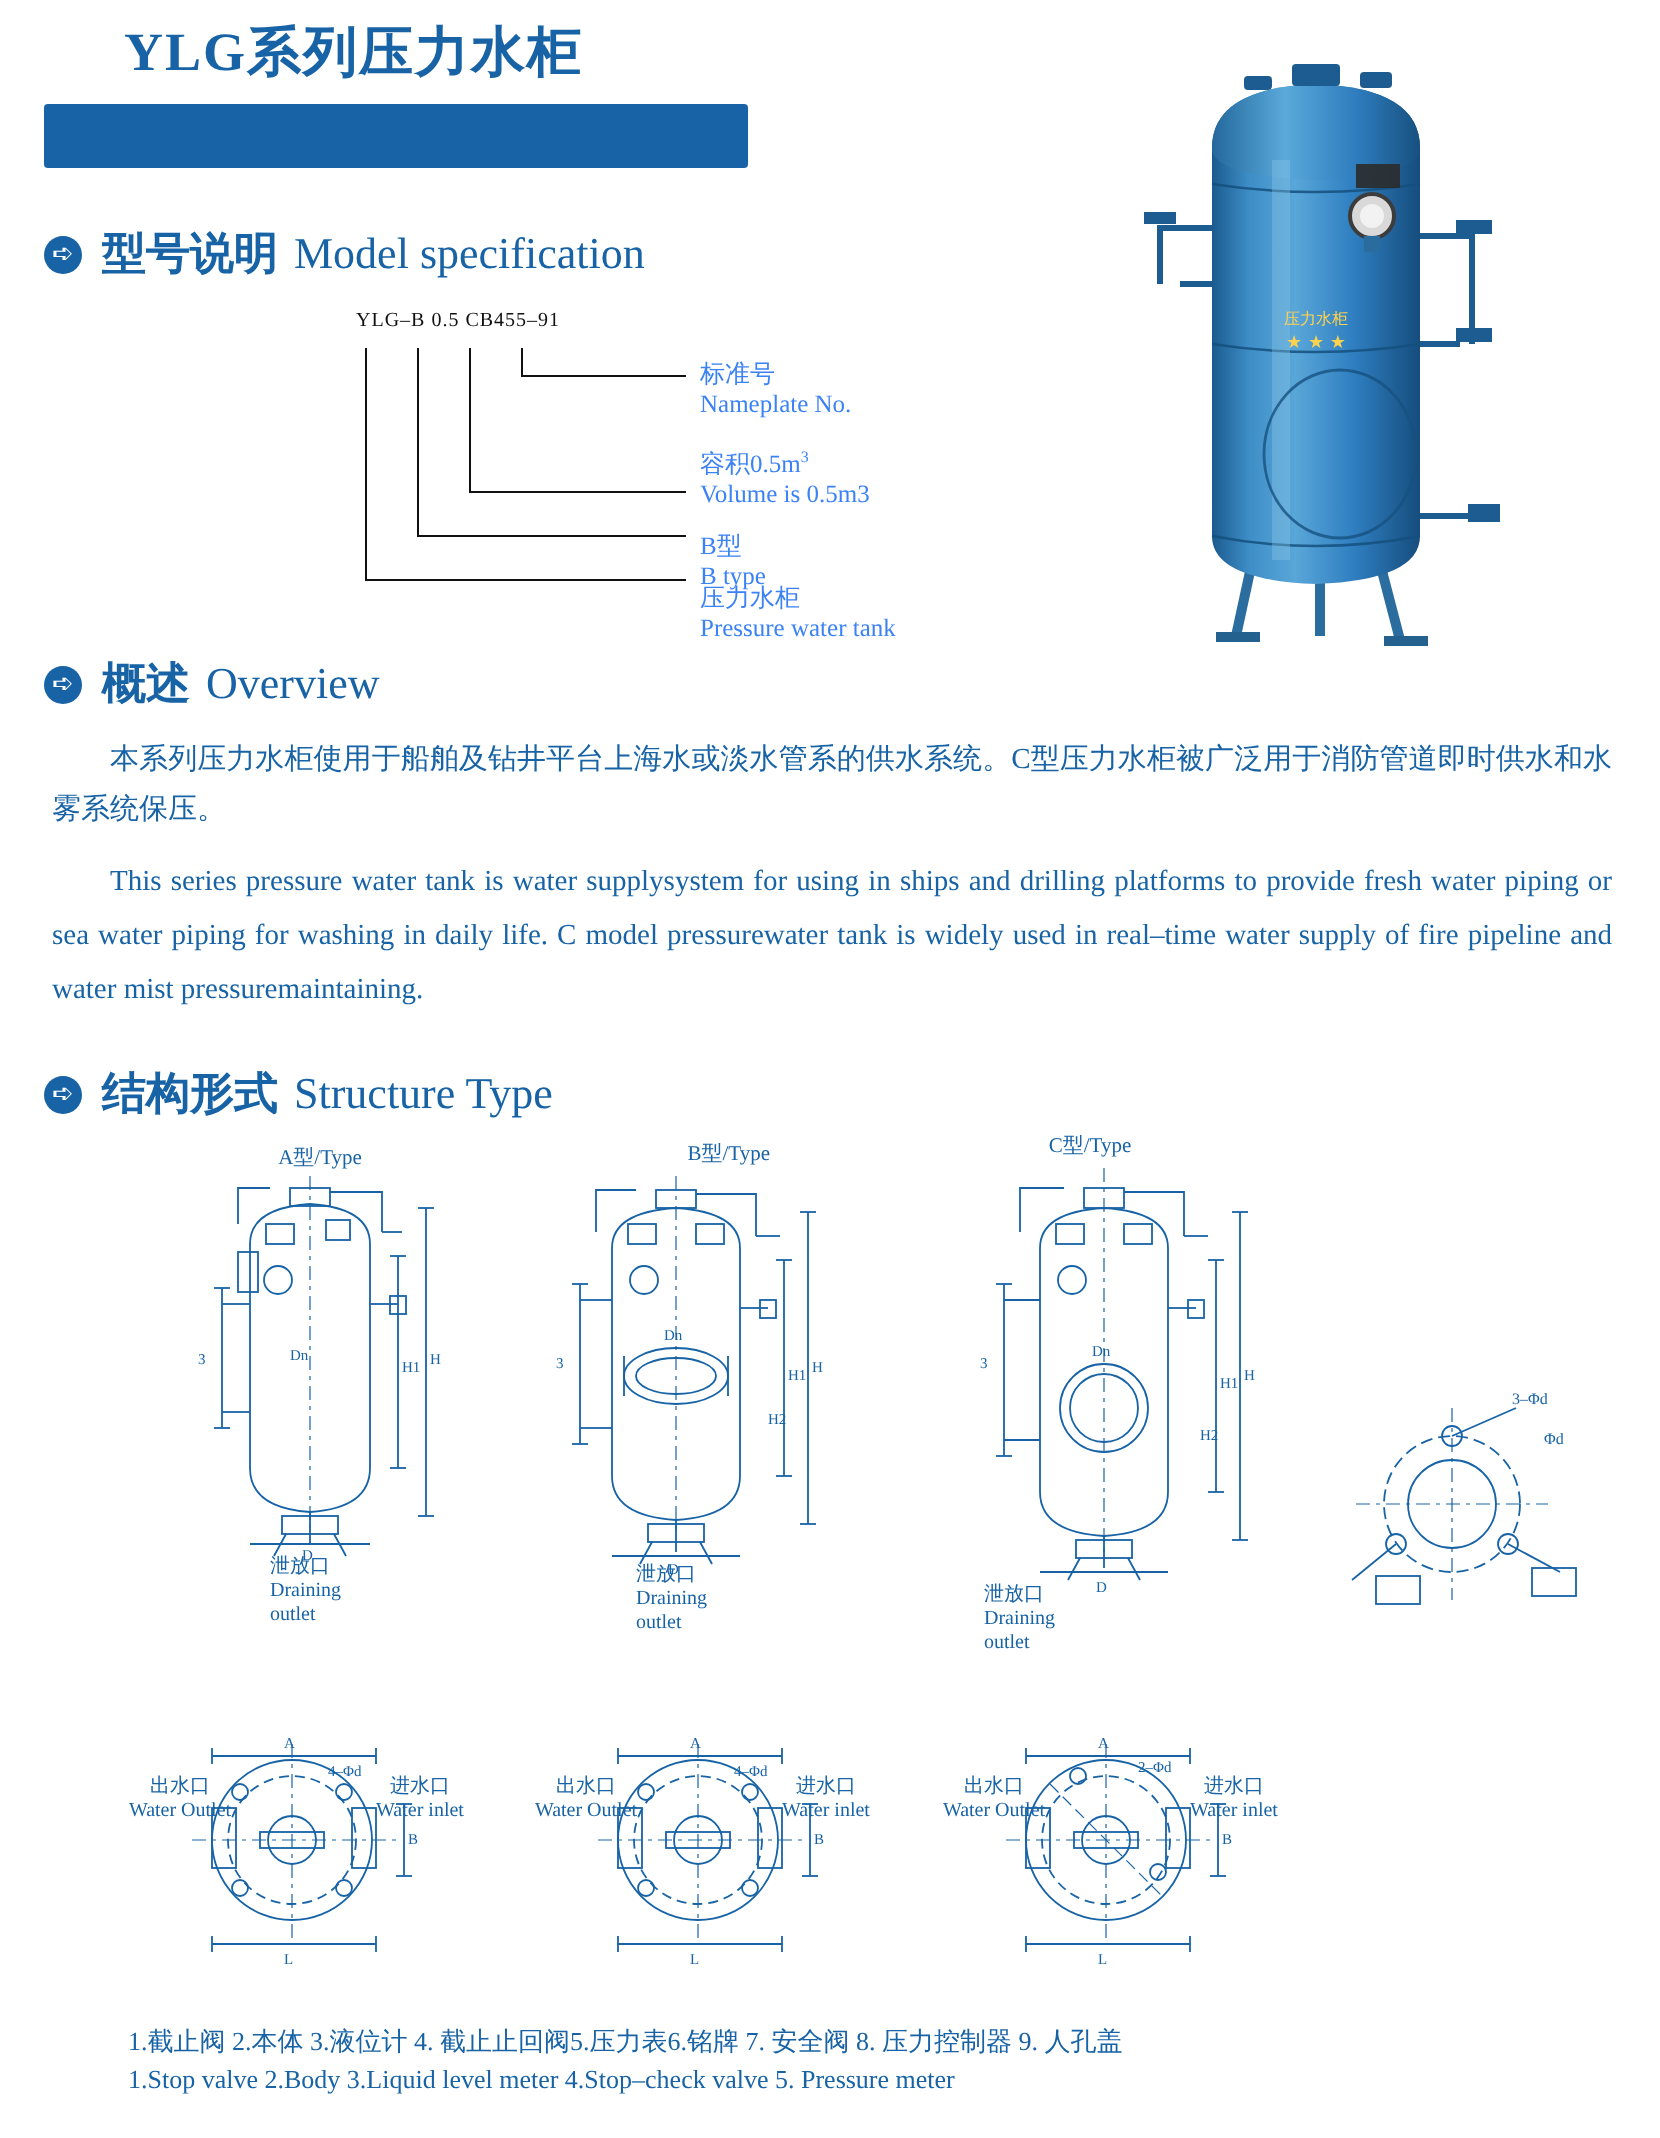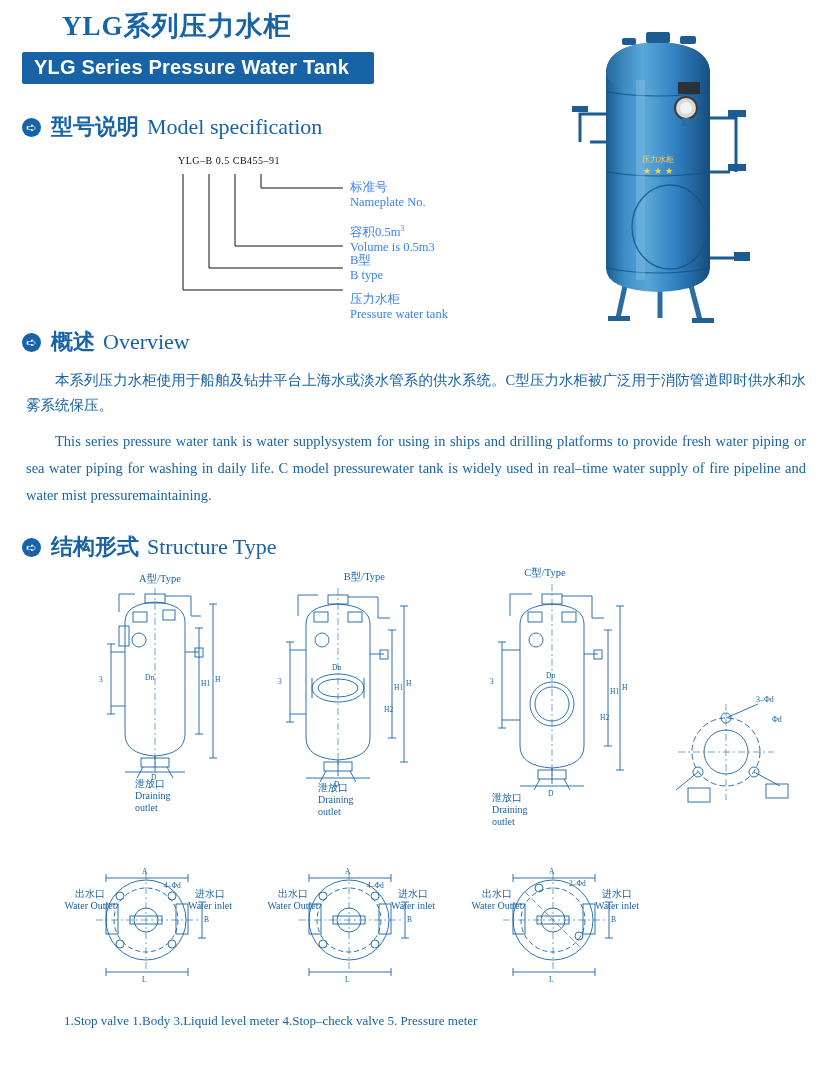--- a/index.html
+++ b/index.html
@@ -117,21 +117,20 @@
 
   svg{display:block;overflow:visible;}
 </style>
 </head>
 <body>
 
 <div class="page">
 
   <div class="title-cn">YLG系列压力水柜</div>
   <div class="title-en-bar"></div>
-  <div class="title-en">YLG Series Pressure Water Tank</div>
 
   <div class="sect" style="left:22px;top:112px;">
     <span class="arrow-bullet">➪</span>
     <span class="sect-cn">型号说明</span>
     <span class="sect-en">Model specification</span>
   </div>
 
   <div class="model-code">YLG–B 0.5 CB455–91</div>
 
   <svg class="leader-svg" width="360" height="175">
@@ -147,21 +146,21 @@
   </svg>
 
   <div class="lbl" style="left:350px;top:180px;">
     <span class="cn">标准号</span>
     <span class="en">Nameplate No.</span>
   </div>
   <div class="lbl" style="left:350px;top:221px;">
     <span class="cn"><span>容积0.5m</span><span class="sup">3</span></span>
     <span class="en">Volume is 0.5m3</span>
   </div>
-  <div class="lbl" style="left:350px;top:253px;">
+  <div class="lbl" style="left:350px;top:266px;">
     <span class="cn">B型</span>
     <span class="en">B type</span>
   </div>
   <div class="lbl" style="left:350px;top:292px;">
     <span class="cn">压力水柜</span>
     <span class="en">Pressure water tank</span>
   </div>
 
   <svg class="tank-photo" viewBox="0 0 240 310">
     <defs>
@@ -528,16 +527,17 @@
   <div class="port-lbl" style="left:457px;top:888px;width:80px;">
     <span>出水口</span><br>
     <span>Water Outlet</span>
   </div>
   <div class="port-lbl" style="left:577px;top:888px;width:80px;">
     <span>进水口</span><br>
     <span>Water inlet</span>
   </div>
 
   <div class="legend">
-    <div>1.Stop valve  1.Body  3.Liquid level meter  4.Stop–check valve 5. Pressure meter</div>
+    <div>1.截止阀  2.本体  3.液位计  4. 截止止回阀5.压力表6.铭牌   7. 安全阀    8. 压力控制器     9. 人孔盖</div>
+    <div>1.Stop valve  2.Body  3.Liquid level meter  4.Stop–check valve 5. Pressure meter</div>
   </div>
 
 </div>
 
 </body></html>

